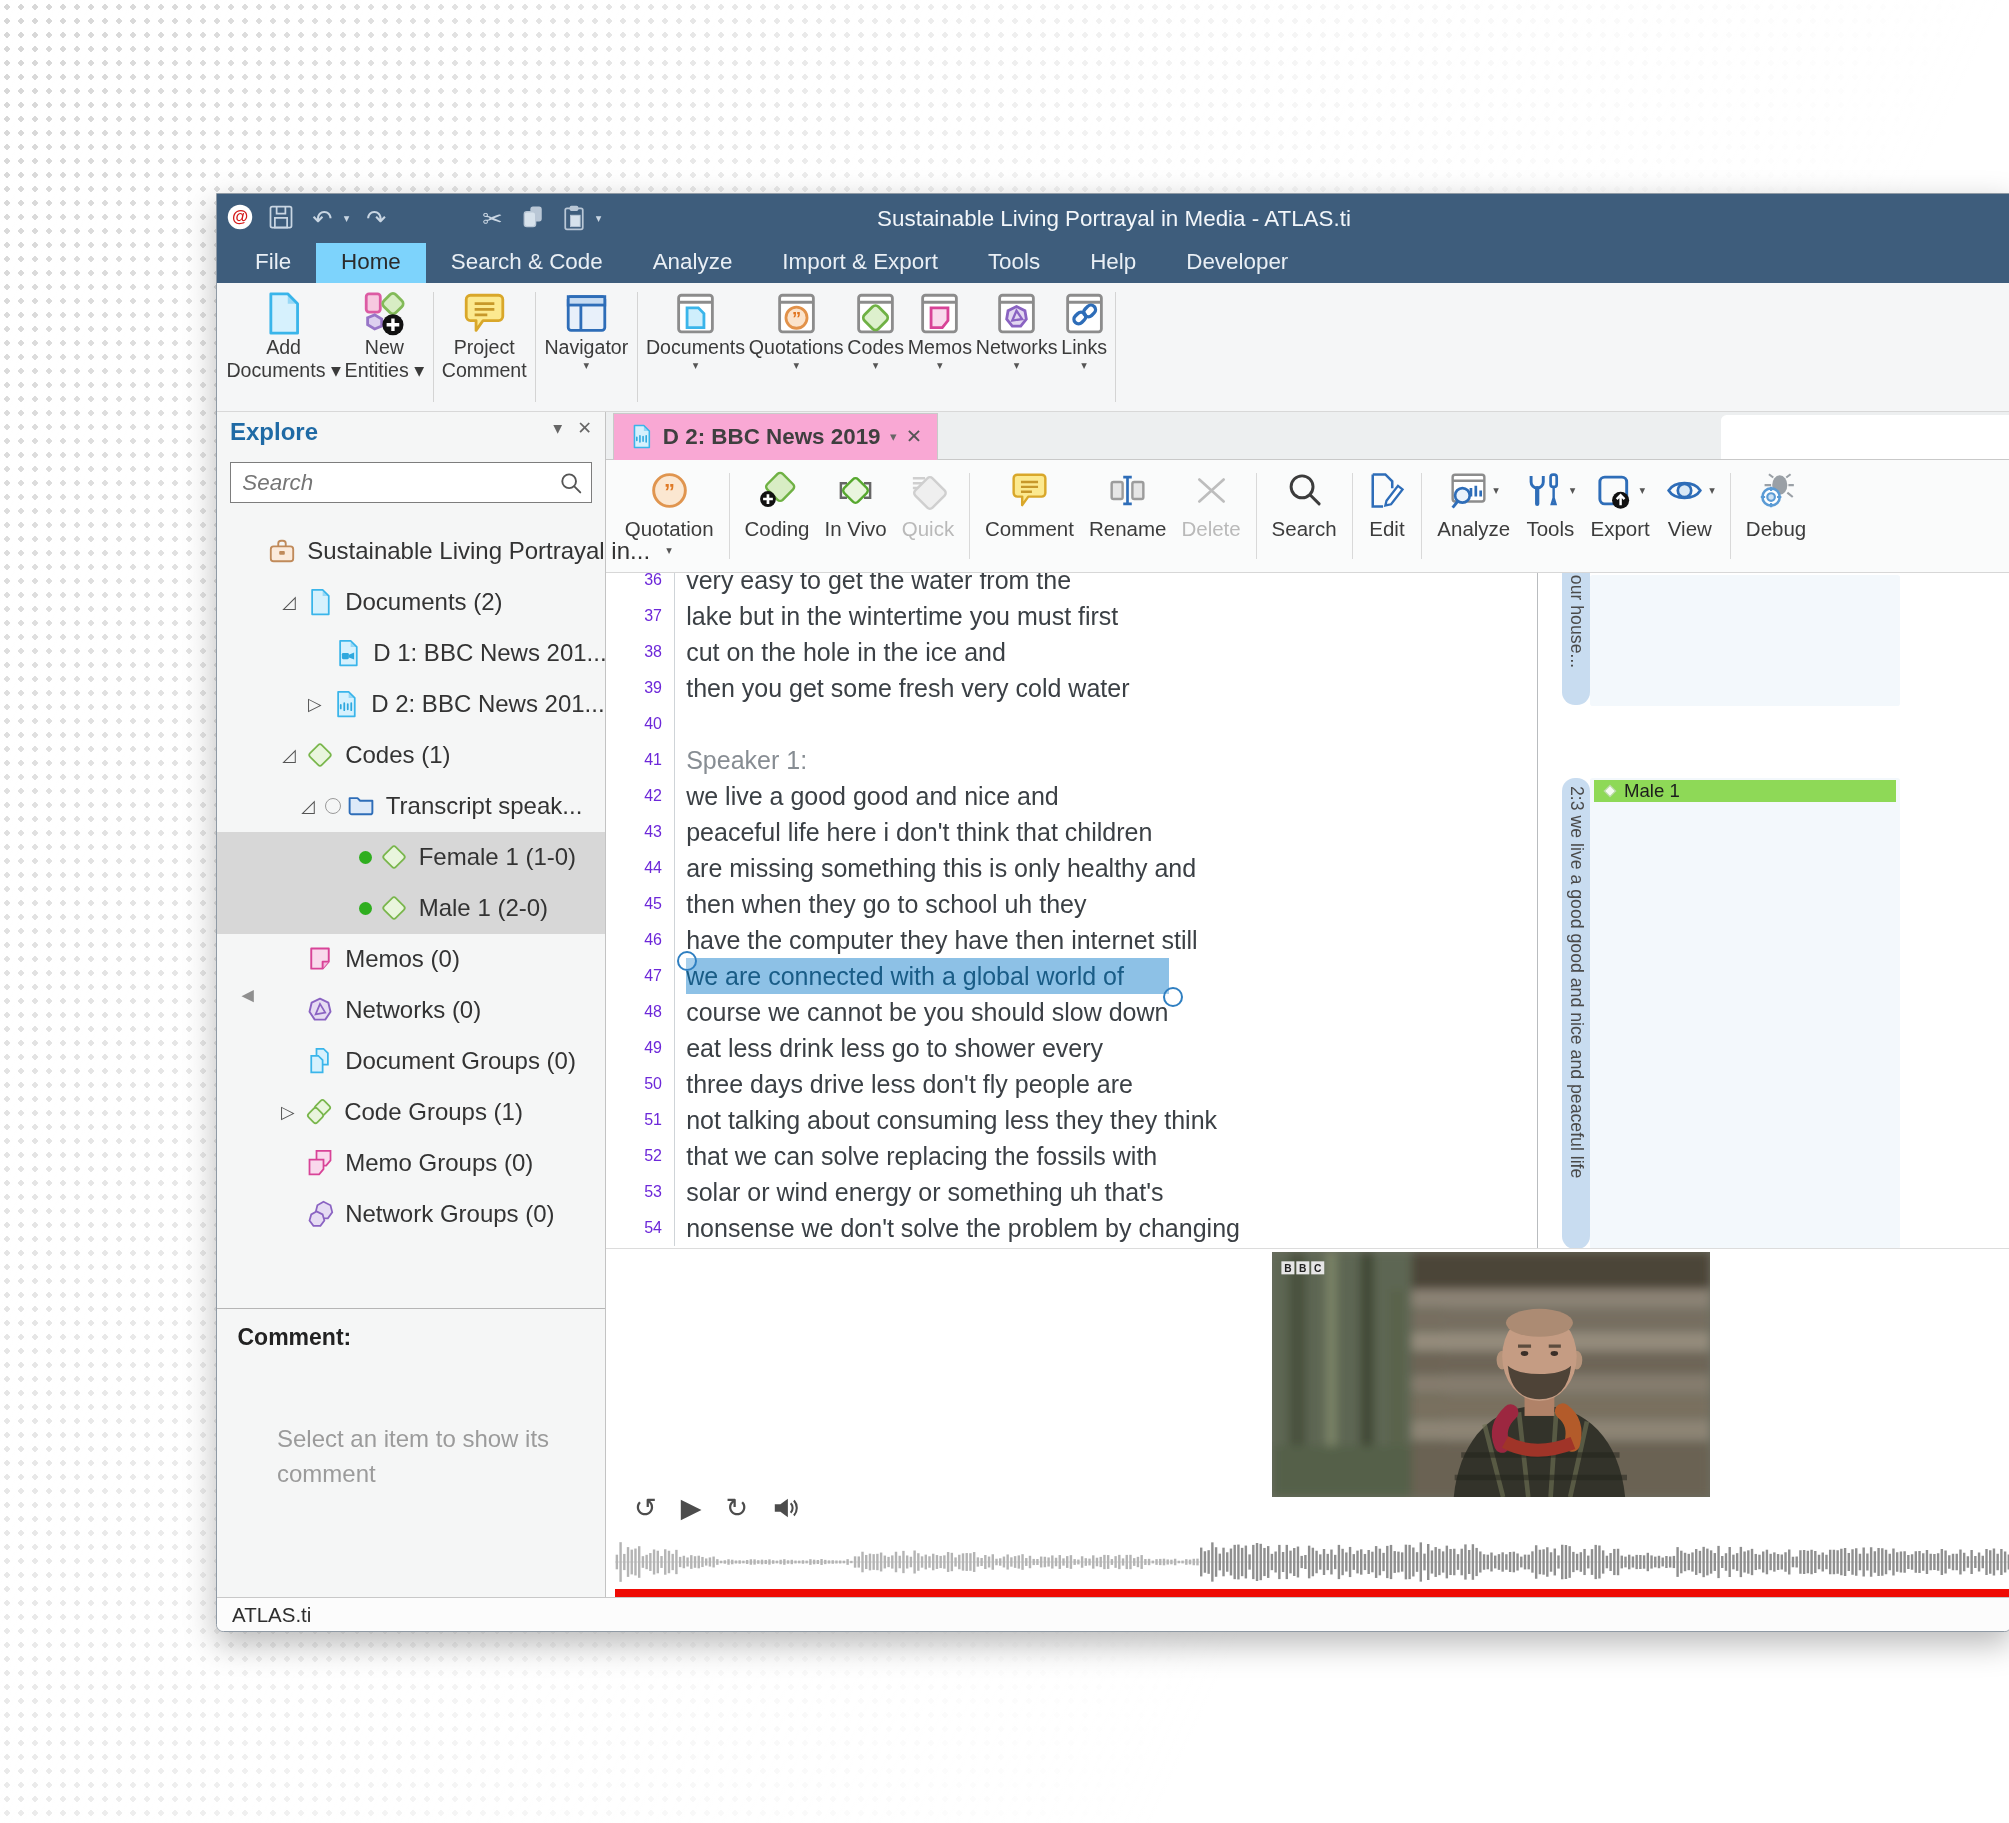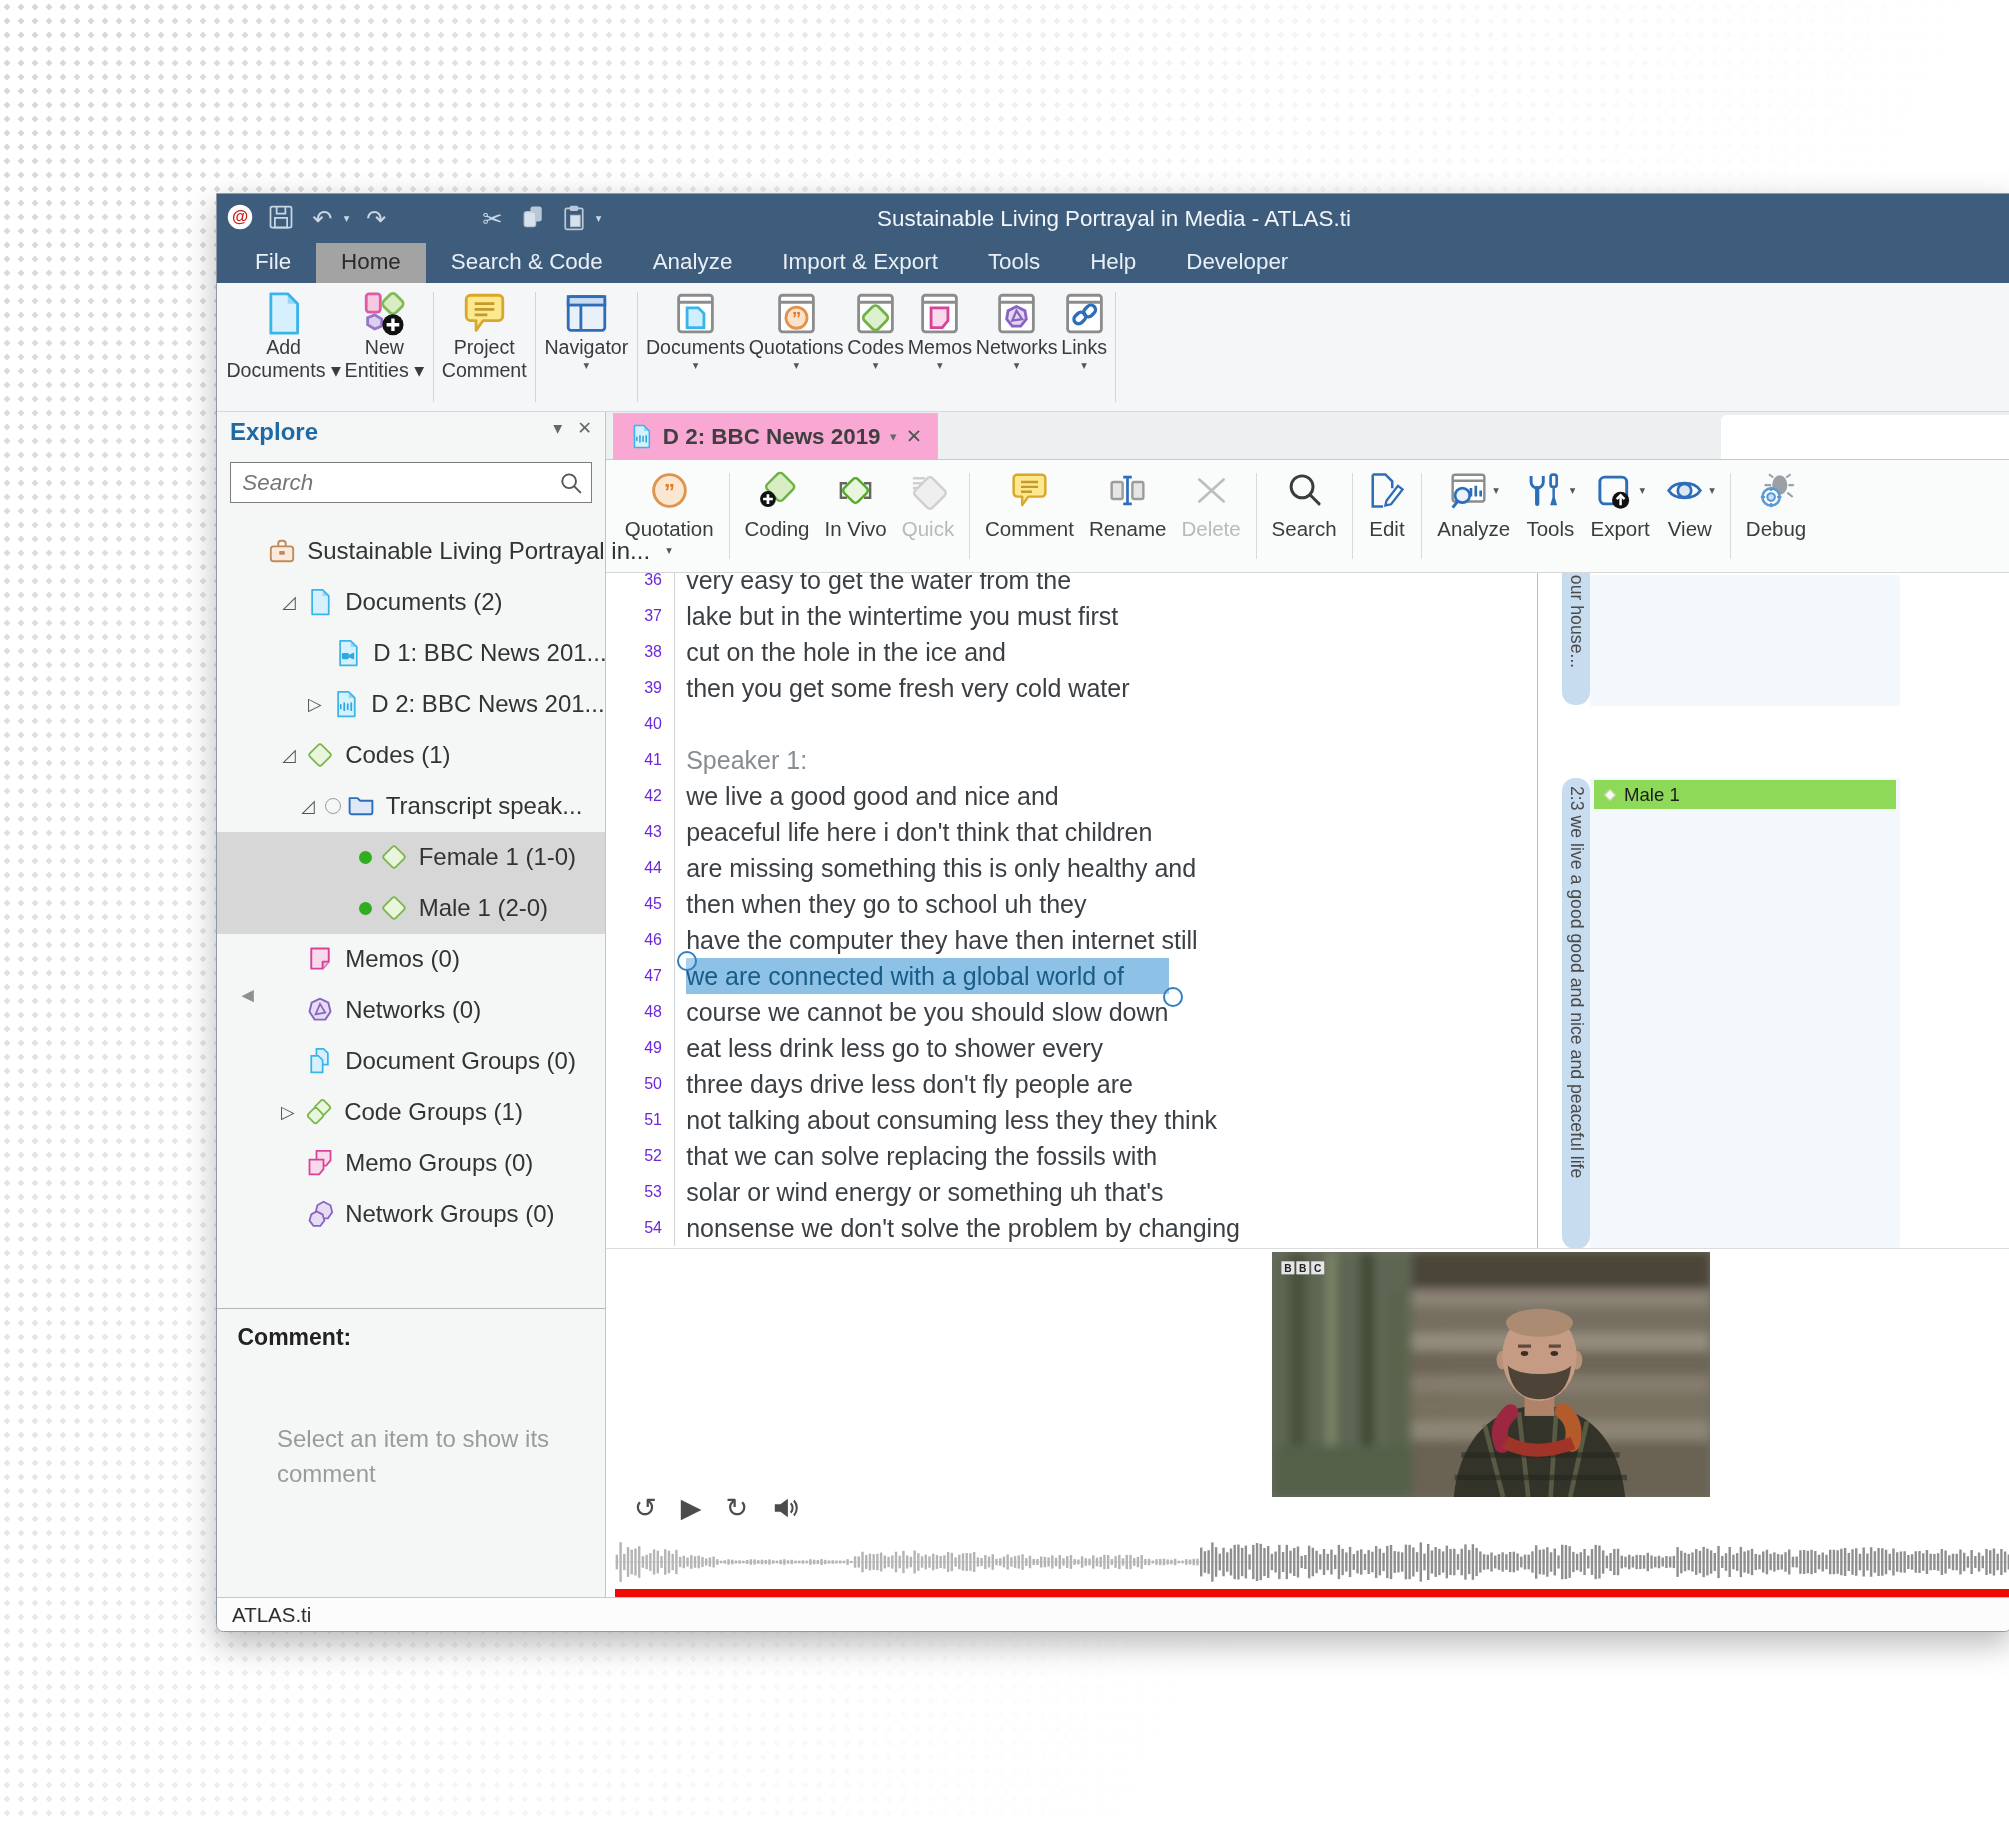--- a/index.html
+++ b/index.html
@@ -22,21 +22,21 @@
   .titlebar{height:49px;background:#3e5d7c;display:flex;align-items:center;position:relative;flex:0 0 auto;}
   .qa{display:flex;align-items:center;gap:13px;padding-left:9.3px;}
   .qa-btn{width:28px;height:28px;display:flex;align-items:center;justify-content:center;}
   .qa-glyph{font-size:24px;color:#c9d6e3;line-height:1;}
   .qa-caret{color:#c9d6e3;font-size:11.2px;margin-left:-5.6px;}
   .qa-gap{width:62px;}
   .win-title{position:absolute;left:50%;top:50%;transform:translate(-50%,-50%);color:#f2f6fa;font-size:22.4px;white-space:nowrap;}
   
   .menubar{height:40px;background:#3e5d7c;display:flex;align-items:flex-end;padding-left:13px;flex:0 0 auto;}
   .menu-item{color:#e9eff5;font-size:22.4px;padding:6.5px 25px 8.4px;cursor:default;}
-  .menu-item.active{background:#a3a3a3;color:#2b2b2b;border-radius:2.8px 2.8px 0 0;padding-top:9.3px;margin-top:-3.7px;}
+  .menu-item.active{background:#7dd3fc;color:#2b2b2b;border-radius:2.8px 2.8px 0 0;padding-top:9.3px;margin-top:-3.7px;}
   
   .ribbon{height:128px;background:#f5f6f7;border-bottom:0.9px solid #d8d8d8;display:flex;align-items:stretch;padding-left:7.5px;flex:0 0 auto;}
   .rb{display:flex;flex-direction:column;align-items:center;padding-top:8.4px;margin:0 1.9px;}
   .rb .ric{width:45px;height:45px;}
   .rb .rlb{font-size:19.6px;color:#3b3b3b;line-height:23px;white-space:nowrap;text-align:center;}
   .rb .rcaret{font-size:11.2px;color:#555;line-height:13px;}
   .rsep{width:0.9px;background:#d4d4d4;margin:9.3px 6.5px;}
   
   .main{flex:1 1 auto;display:flex;min-height:0;}
   
@@ -87,21 +87,21 @@
   .hl{background:#8dc1e6;color:#195c86;padding-right:45px;display:inline-block;}
   .grip{position:absolute;width:16px;height:16px;border:2.8px solid #2f7fc1;border-radius:50%;background:rgba(255,255,255,.25);}
   .grip1{left:71px;top:378px;}
   .grip2{left:557px;top:414px;}
   
   .margincol{flex:1 1 auto;position:relative;background:#fff;overflow:hidden;}
   .quote{position:absolute;}
   .qpill{position:absolute;left:24px;width:28px;background:#c8dcf0;border-radius:13px;display:flex;justify-content:center;overflow:hidden;}
   .qpill span{writing-mode:vertical-rl;text-orientation:sideways;font-size:17.7px;color:#4a4a4a;padding-top:7.5px;white-space:nowrap;}
   .qbody{position:absolute;left:52px;width:310px;background:#f3f8fc;border-radius:2.8px;}
-  .codebar{position:absolute;left:56px;width:302px;height:29px;background:#8ed957;display:flex;align-items:center;gap:6.5px;padding-left:7.5px;box-sizing:border-box;}
+  .codebar{position:absolute;left:56px;width:302px;height:22px;background:#8ed957;display:flex;align-items:center;gap:6.5px;padding-left:7.5px;box-sizing:border-box;}
   .codebar .cdi{width:16px;height:16px;}
   .codebar .clb{font-size:18.6px;color:#1d1d1d;}
   
   .media{height:348px;flex:0 0 auto;position:relative;border-top:0.9px solid #dcdcdc;background:#fff;}
   .video{position:absolute;left:666px;top:2.8px;width:438px;height:245px;overflow:hidden;background:#555;}
   .controls{position:absolute;left:28px;top:245px;display:flex;align-items:center;gap:24px;}
   .ctl{font-size:27px;color:#4c4c4c;line-height:1;}
   .ctl-svg{width:28px;height:28px;}
   .waveband{position:absolute;left:9.3px;right:0;top:287px;height:52px;}
   .redbar{position:absolute;left:9.3px;right:0;top:340px;height:8.4px;background:#ef0b04;}

